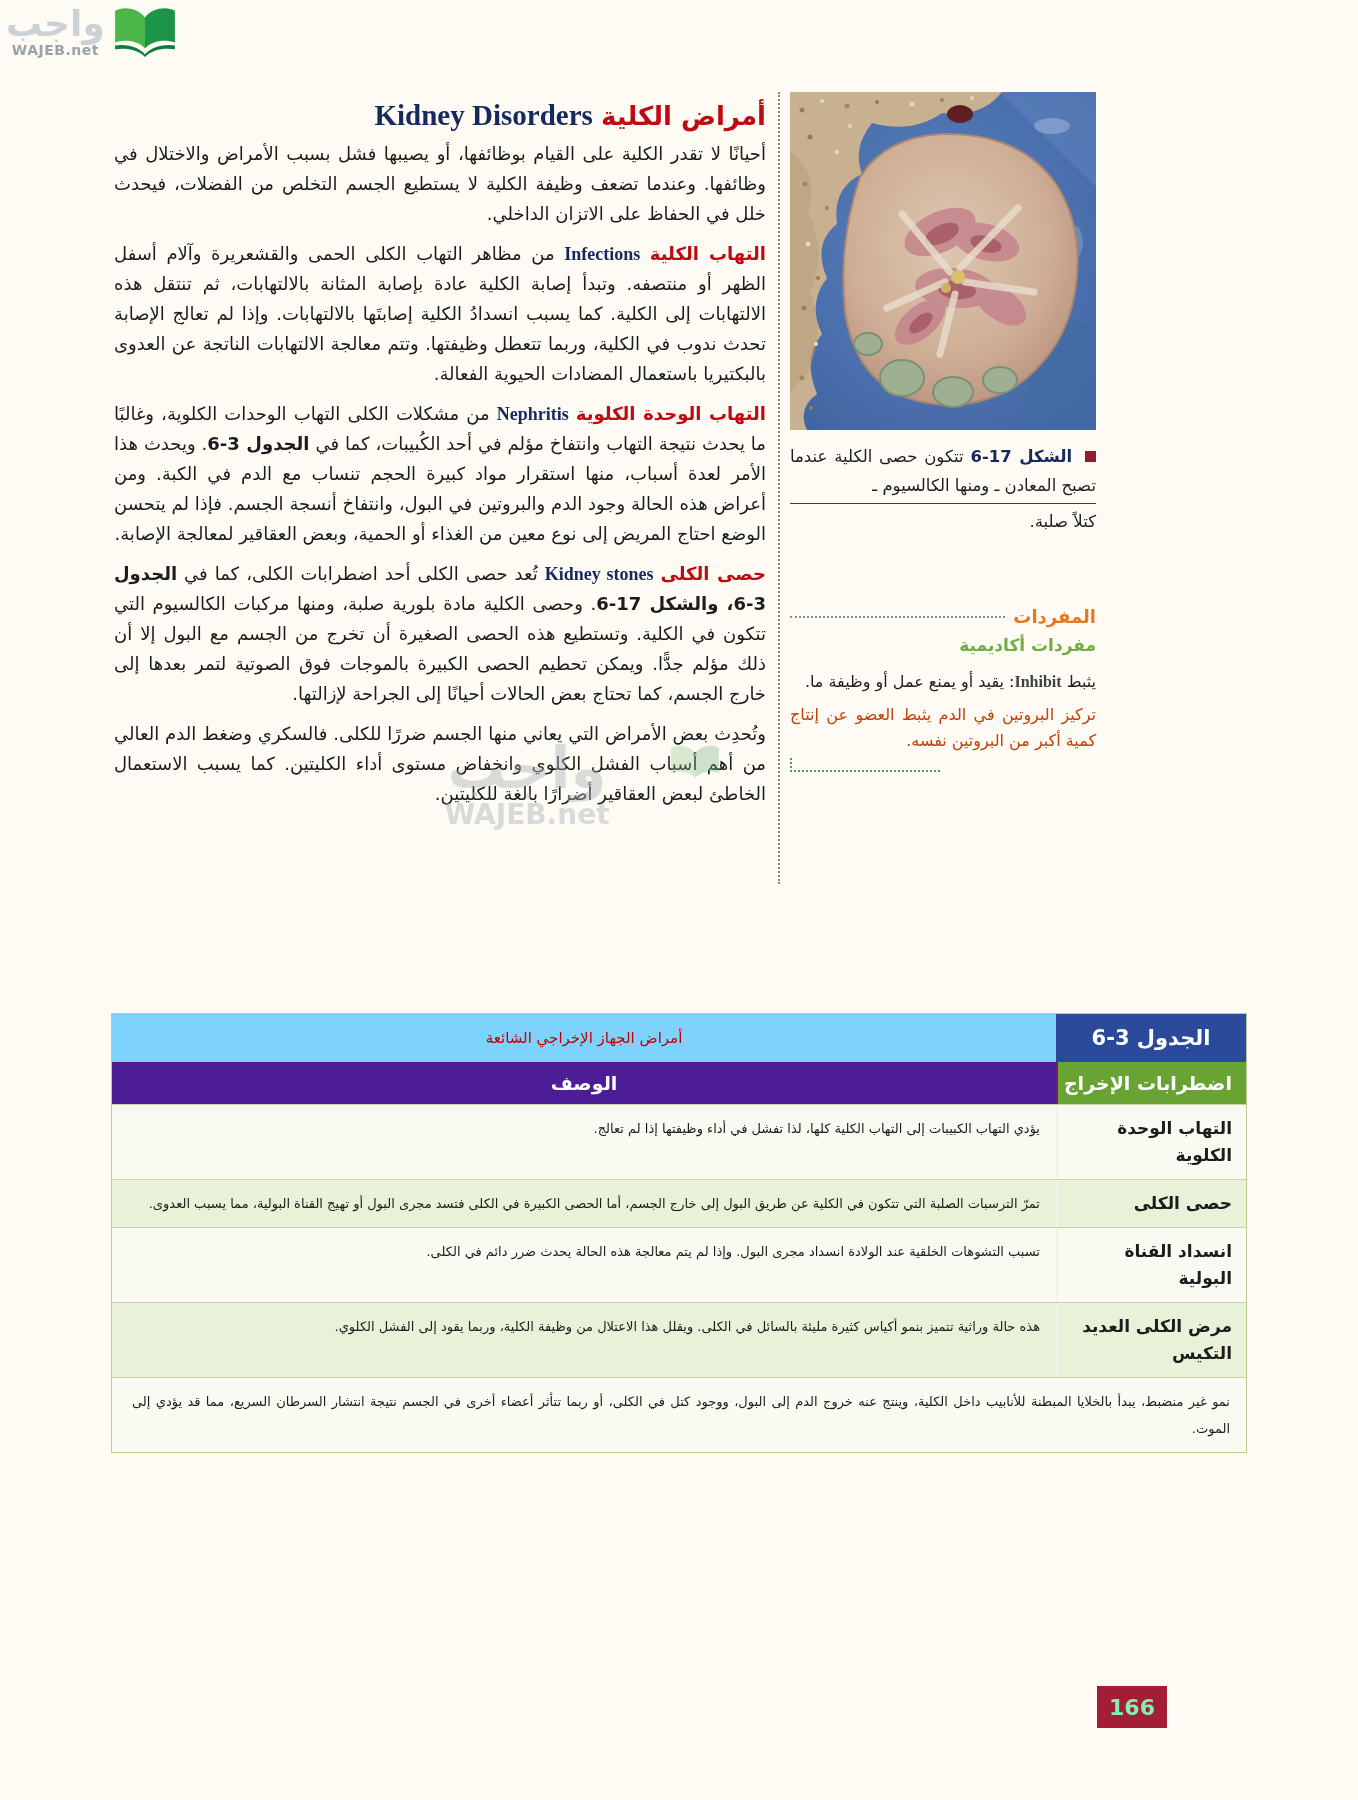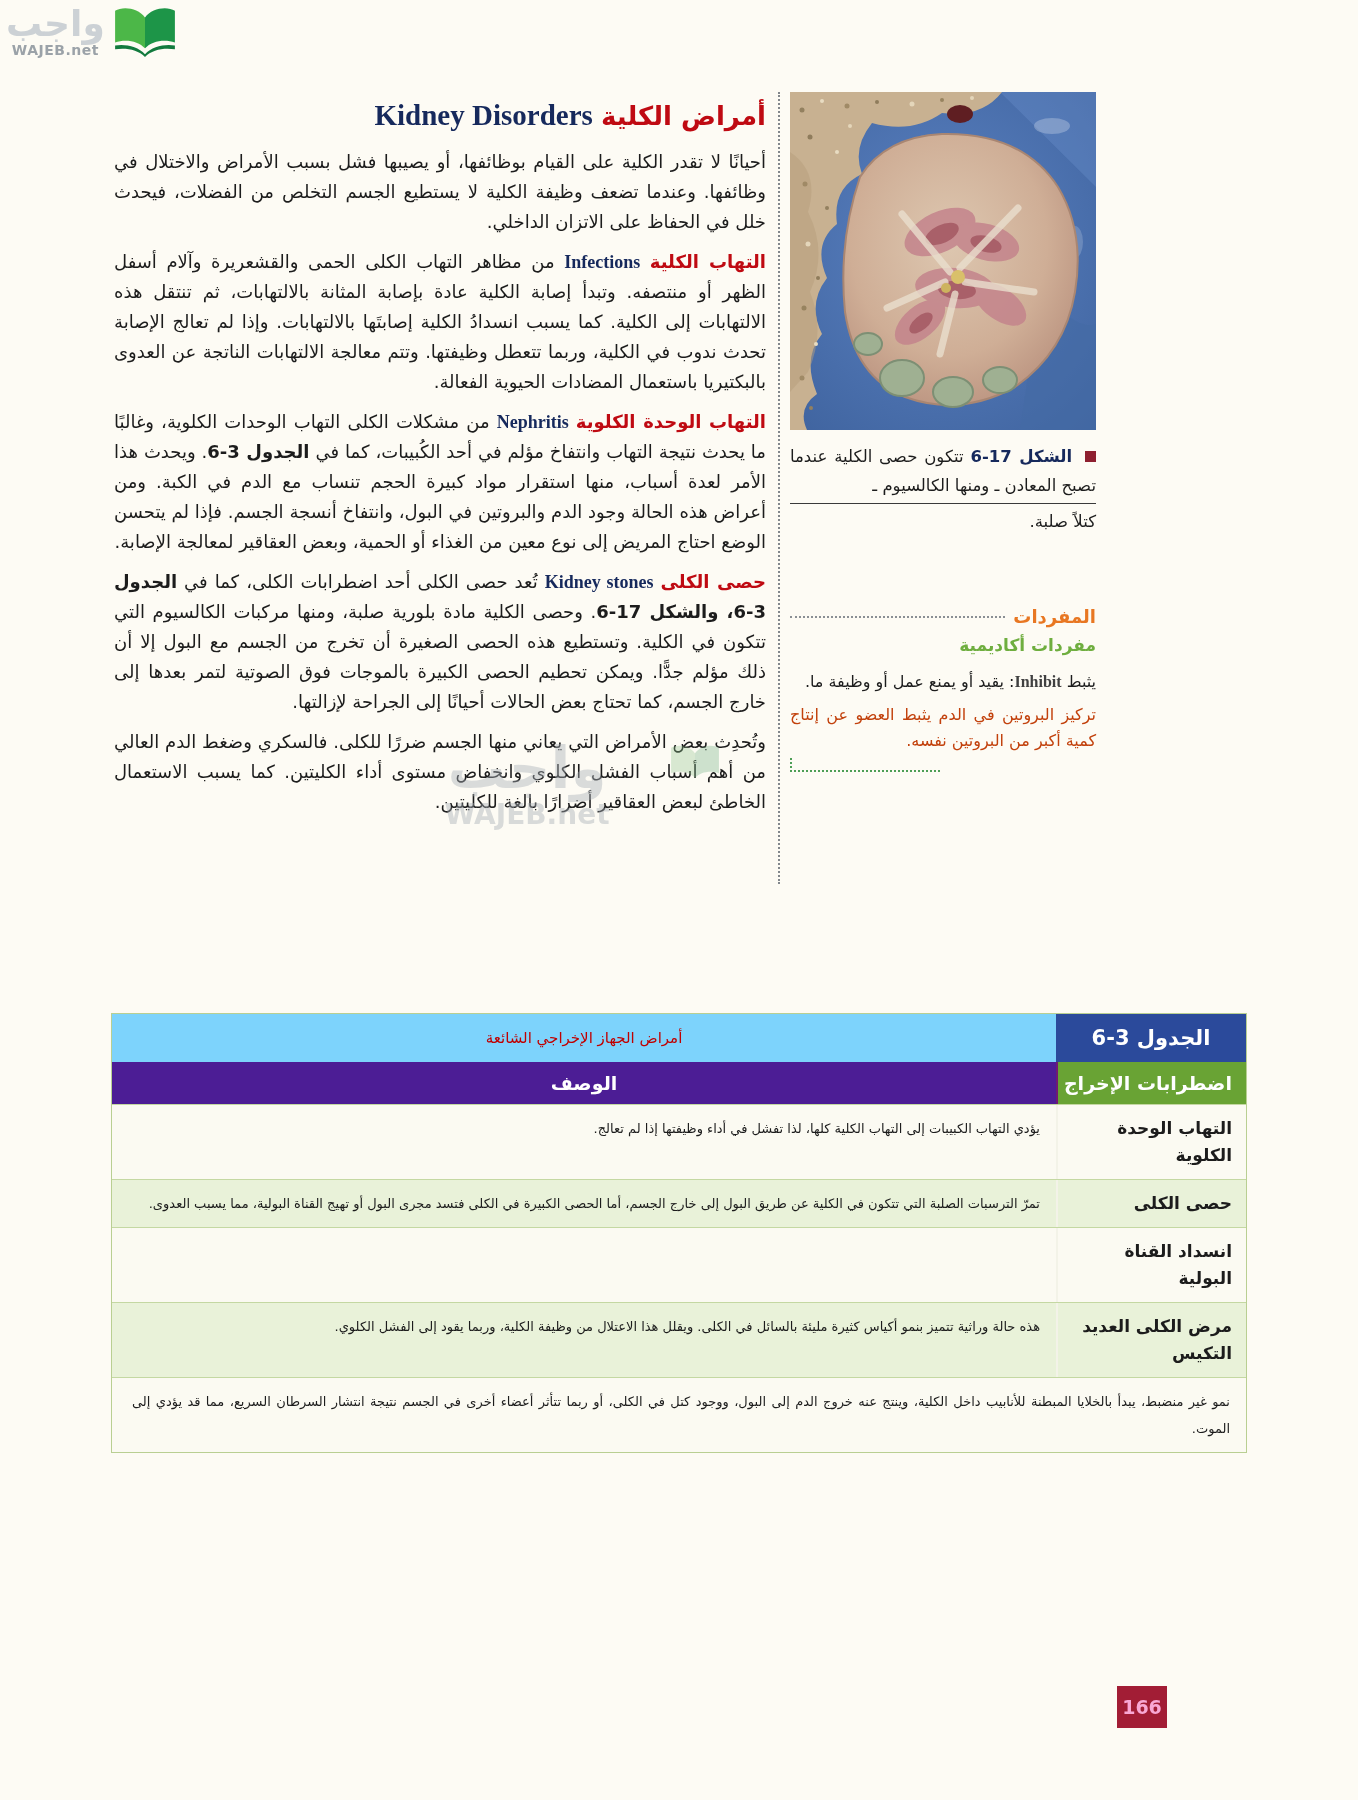--- a/index.html
+++ b/index.html
@@ -18,21 +18,21 @@
   .logo-text { text-align:center; }
   .logo-ar { font-size:36px; font-weight:bold; color:#ccd1d5; line-height:40px; }
   .logo-en { font-size:14px; font-weight:bold; color:#9ba2a8; letter-spacing:.5px; margin-top:-2px; }
 
   
   .main-col {
     position:absolute; top:92px; right:592px; width:652px;
     font-size:18px; line-height:30px;
     text-align:justify; text-align-last:right;
   }
-  .page-title { font-size:26px; line-height:46px; margin-bottom:8px; text-align:right; text-align-last:right; }
+  .page-title { font-size:26px; line-height:46px; margin-bottom:0; text-align:right; text-align-last:right; }
   .title-ar { color:#bf0a12; font-weight:bold; }
   .title-en { color:#16295c; font-weight:bold; font-size:29px; font-family:"Liberation Serif","DejaVu Serif",serif; }
   .main-col p { margin-bottom:10px; }
   .h-ar { color:#bf0a12; font-weight:bold; }
   .h-en { color:#16295c; font-weight:bold; font-family:"Liberation Serif","DejaVu Serif",serif; }
   .bold { font-weight:bold; }
 
   
   .divider { position:absolute; top:92px; right:578px; height:792px; border-right:2px dotted #82878c; }
 
@@ -69,21 +69,21 @@
   .t-title { flex:1; background:#7dd3fc; color:#c00000; font-weight:normal; font-size:15px; display:flex; align-items:center; justify-content:center; }
   .t-head-row { display:flex; height:42px; }
   .t-head-name { width:190px; background:#69a334; color:#fff; font-weight:bold; font-size:19px; display:flex; align-items:center; justify-content:flex-start; padding-right:14px; border-left:2px solid #701a75; }
   .t-head-desc { flex:1; background:#4c1d95; color:#fff; font-weight:bold; font-size:19px; display:flex; align-items:center; justify-content:center; }
   .t-row { display:flex; border-top:1px solid #c4d8a2; background:#fbfaf2; }
   .t-row.alt { background:#e9f2d9; }
   .t-name { width:190px; font-weight:bold; font-size:17px; line-height:27px; padding:10px 14px; border-left:2px solid #f3f3e8; }
   .t-desc { flex:1; font-size:13px; line-height:27px; padding:10px 16px 10px 20px; text-align:justify; text-align-last:right; }
 
   
-  .page-num { position:absolute; top:1686px; right:191px; width:50px; height:42px; background:#a21d35; color:#f9a8d4; font-weight:bold; font-size:19px; display:flex; align-items:center; justify-content:center; direction:ltr; }
+  .page-num { position:absolute; top:1686px; right:191px; width:70px; height:42px; background:#a21d35; color:#86efac; font-weight:bold; font-size:22px; display:flex; align-items:center; justify-content:center; direction:ltr; }
 </style>
 </head>
 <body>
 
 <div class="logo">
   <div class="logo-text">
     <div class="logo-ar">واجب</div>
     <div class="logo-en">WAJEB.net</div>
   </div>
   <svg width="68" height="54" viewBox="0 0 70 56">
@@ -262,20 +262,21 @@
   <div class="t-row">
     <div class="t-name">التهاب الوحدة الكلوية</div>
     <div class="t-desc">يؤدي التهاب الكبيبات إلى التهاب الكلية كلها، لذا تفشل في أداء وظيفتها إذا لم تعالج.</div>
   </div>
   <div class="t-row alt">
     <div class="t-name">حصى الكلى</div>
     <div class="t-desc">تمرّ الترسبات الصلبة التي تتكون في الكلية عن طريق البول إلى خارج الجسم، أما الحصى الكبيرة في الكلى فتسد مجرى البول أو تهيج القناة البولية، مما يسبب العدوى.</div>
   </div>
   <div class="t-row">
     <div class="t-name">انسداد القناة البولية</div>
+    <div class="t-desc">تسبب التشوهات الخلقية عند الولادة انسداد مجرى البول. وإذا لم يتم معالجة هذه الحالة يحدث ضرر دائم في الكلى.</div>
   </div>
   <div class="t-row alt">
     <div class="t-name">مرض الكلى العديد التكيس</div>
     <div class="t-desc">هذه حالة وراثية تتميز بنمو أكياس كثيرة مليئة بالسائل في الكلى. ويقلل هذا الاعتلال من وظيفة الكلية، وربما يقود إلى الفشل الكلوي.</div>
   </div>
   <div class="t-row">
     <div class="t-desc">نمو غير منضبط، يبدأ بالخلايا المبطنة للأنابيب داخل الكلية، وينتج عنه خروج الدم إلى البول، ووجود كتل في الكلى، أو ربما تتأثر أعضاء أخرى في الجسم نتيجة انتشار السرطان السريع، مما قد يؤدي إلى الموت.</div>
   </div>
 </div>
 

